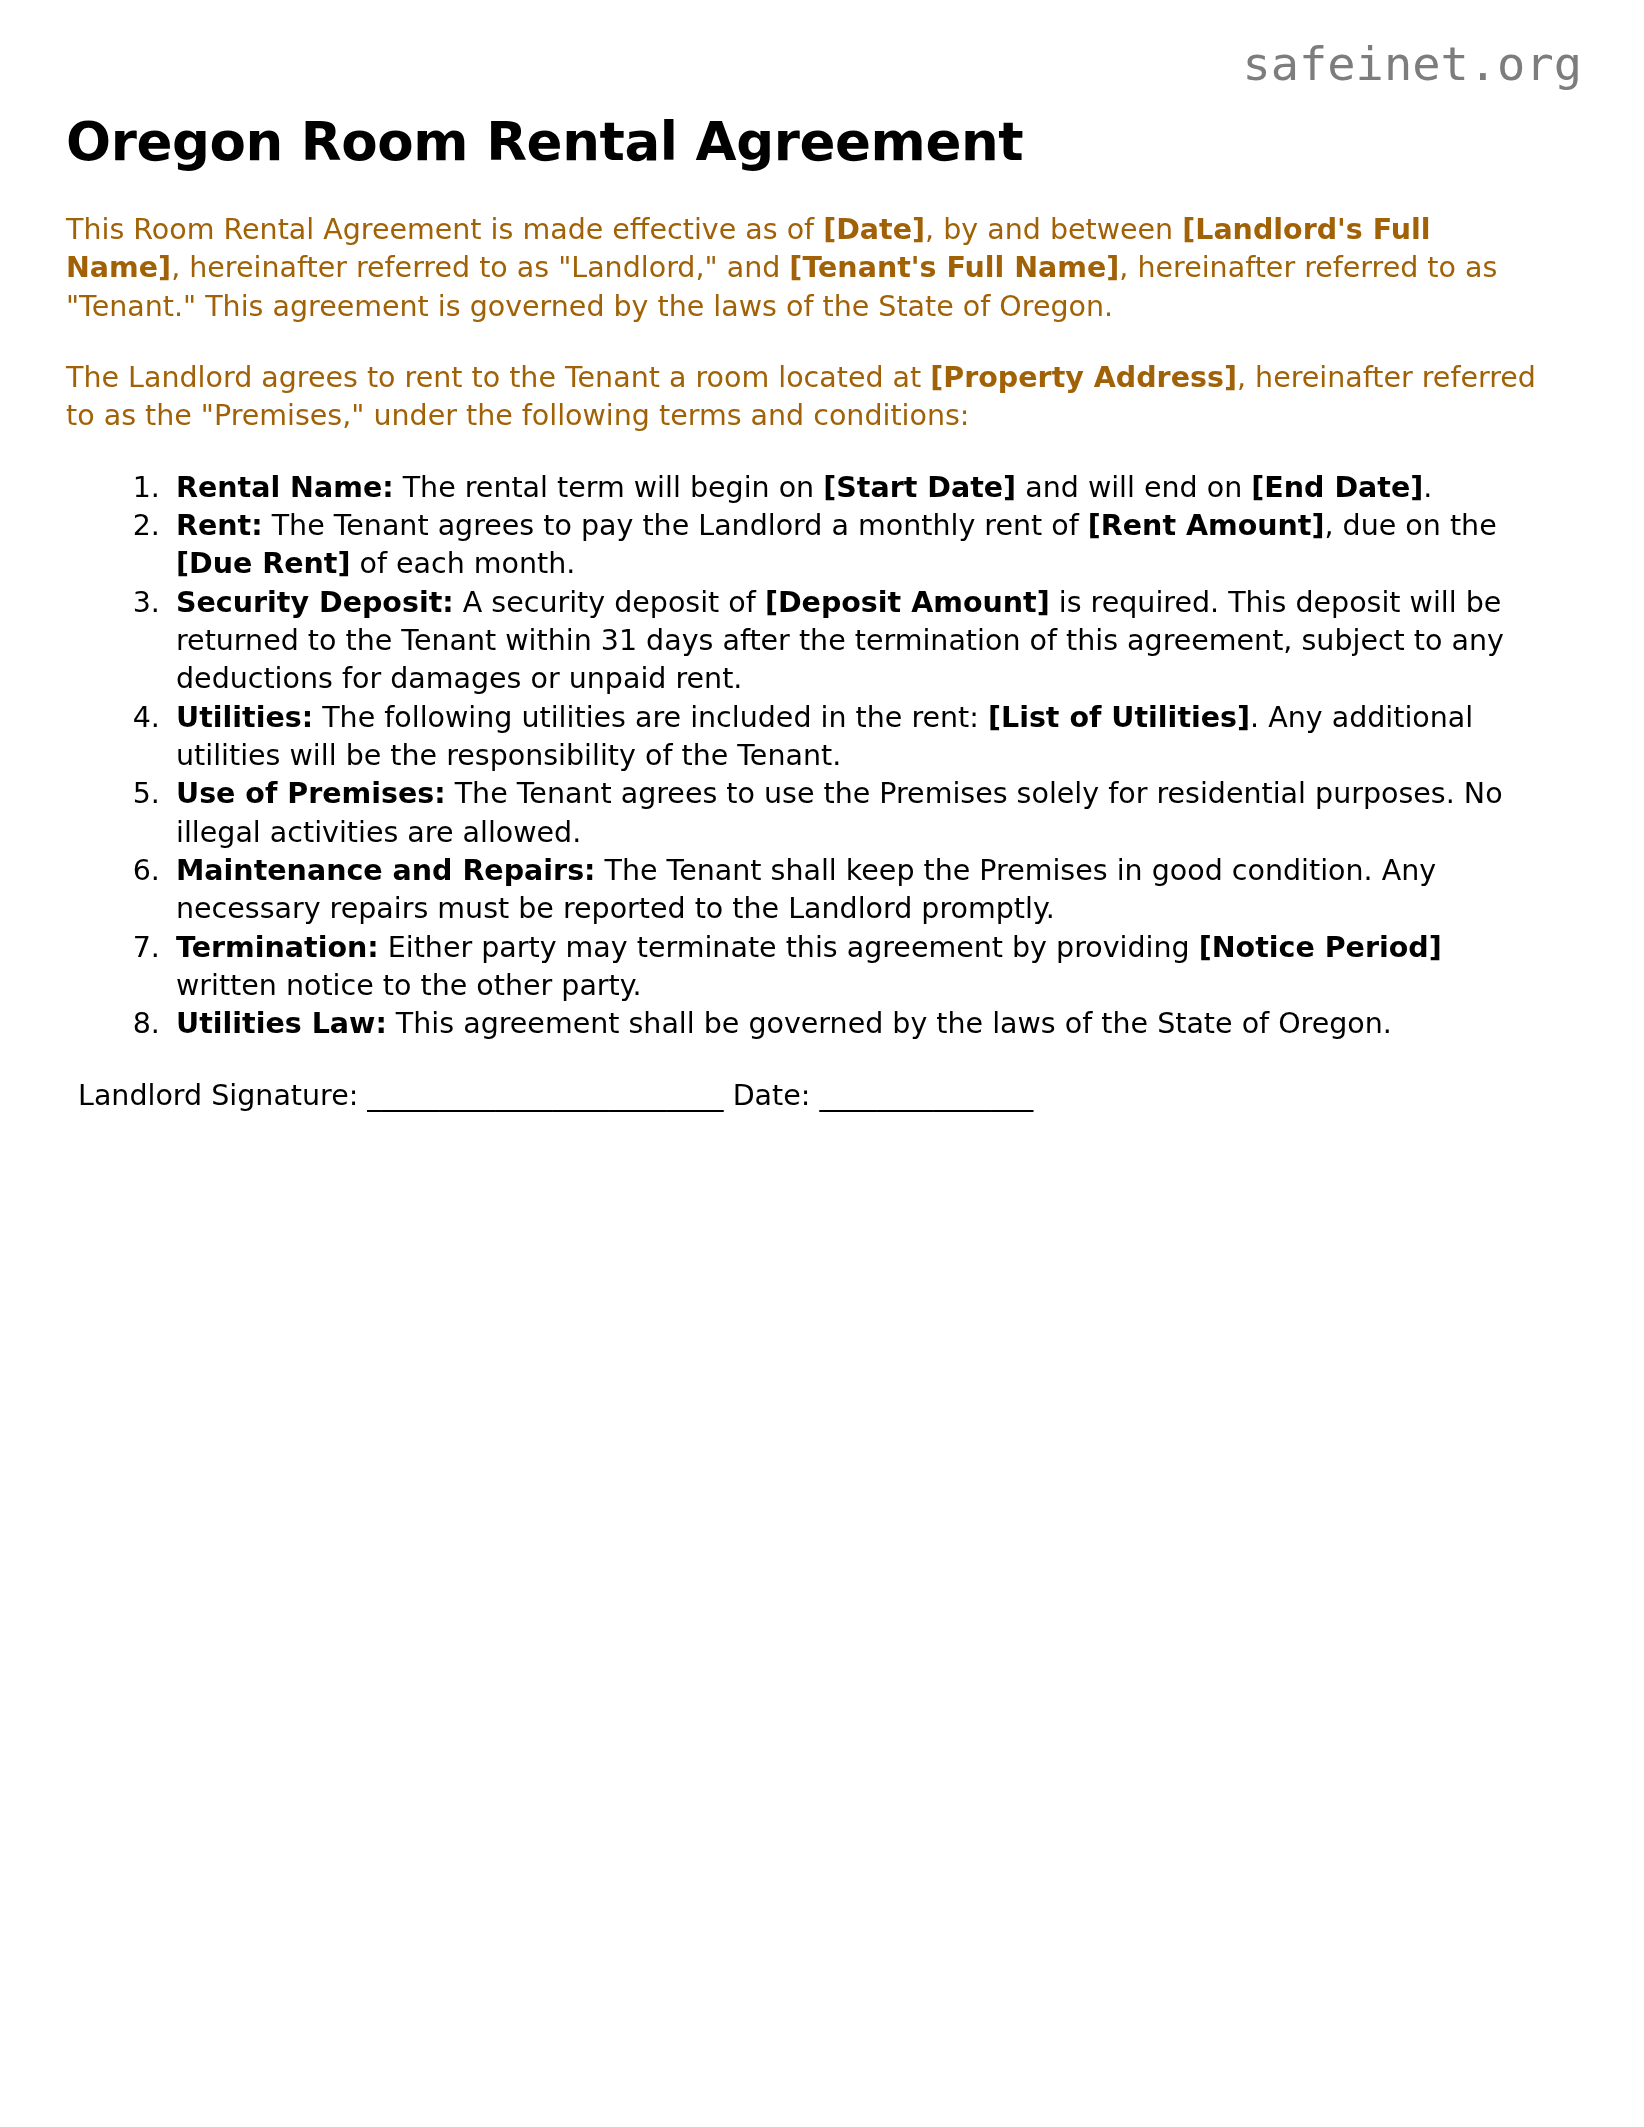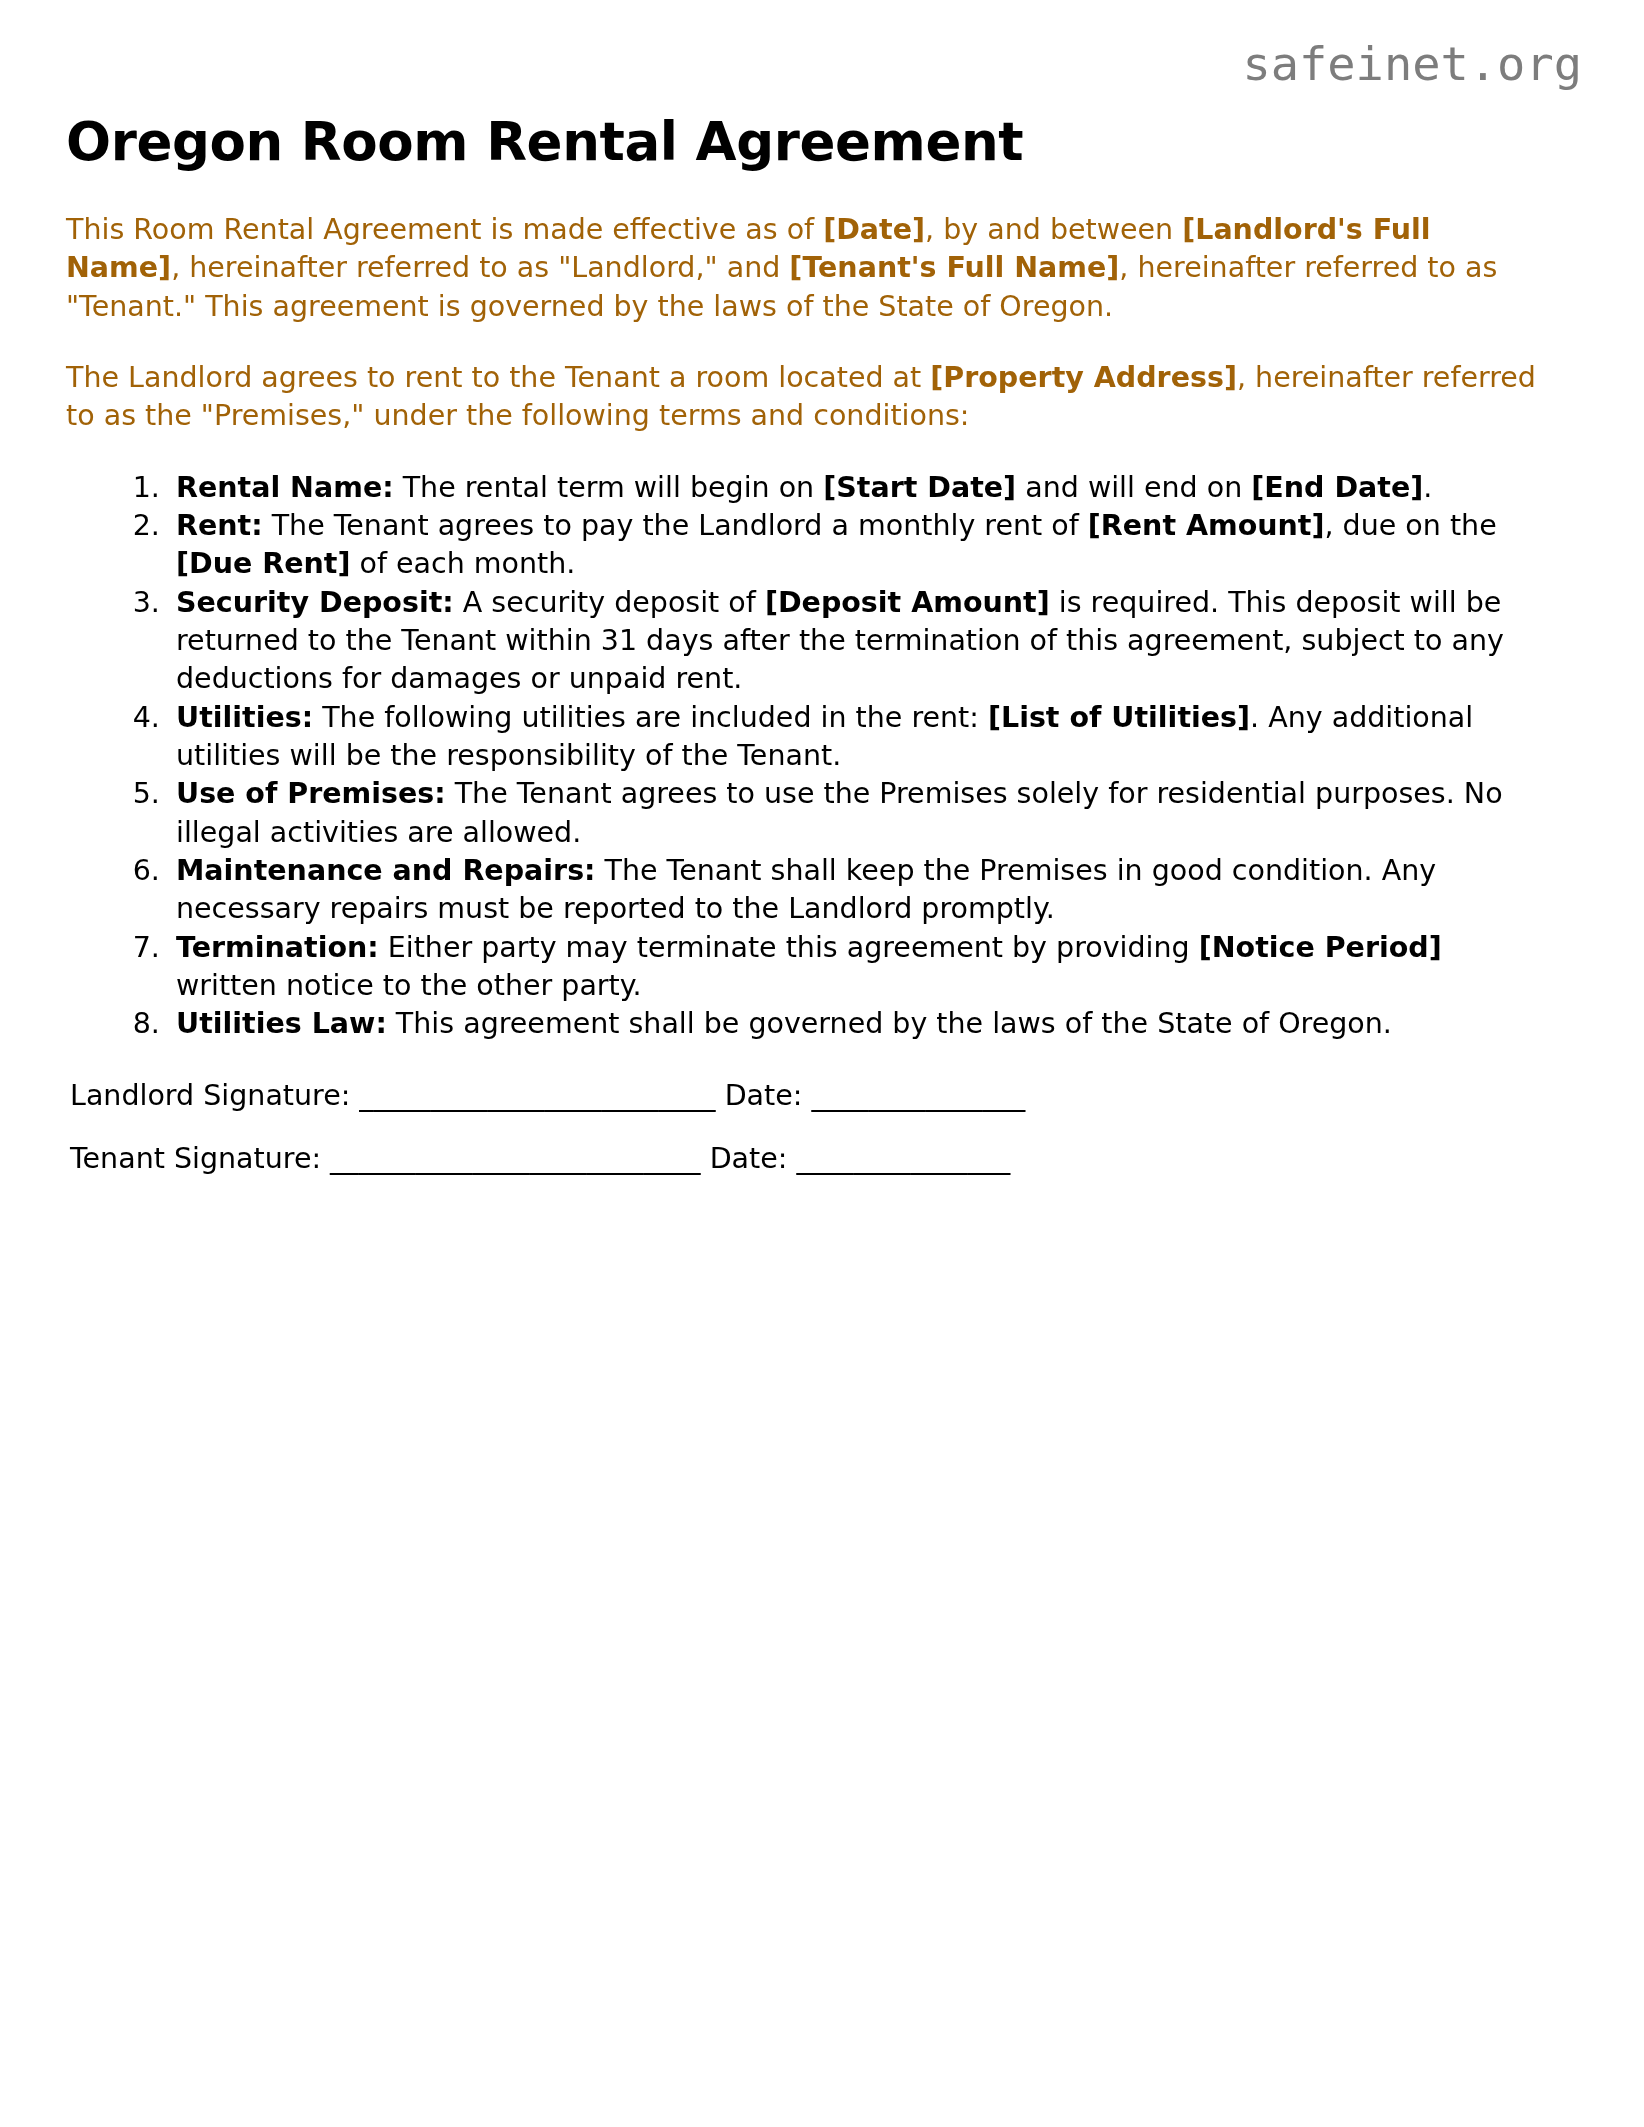--- a/index.html
+++ b/index.html
@@ -58,21 +58,21 @@
     padding-left: 103px;
     font-size: 28.5px;
     line-height: 1.345;
   }
   ol.terms > li {
     margin: 0 0 0 0;
     padding-left: 7px;
   }
   b, strong { font-weight: bold; }
   .sig-block {
-    margin: 4px;
+    margin: 12px;
   }
   p.sig-line {
     font-size: 28.5px;
     line-height: 1.345;
     margin: 0 0 25px 0;
     white-space: pre;
     color: #000;
   }
   p.sig-line.last { margin-bottom: 0; }
 </style>
@@ -98,17 +98,16 @@
       <li><b>Utilities:</b> The following utilities are included in the rent: <b>[List of Utilities]</b>. Any additional utilities will be the responsibility of the Tenant.</li>
       <li><b>Use of Premises:</b> The Tenant agrees to use the Premises solely for residential purposes. No illegal activities are allowed.</li>
       <li><b>Maintenance and Repairs:</b> The Tenant shall keep the Premises in good condition. Any necessary repairs must be reported to the Landlord promptly.</li>
       <li><b>Termination:</b> Either party may terminate this agreement by providing <b>[Notice Period]</b> written notice to the other party.</li>
       <li><b>Utilities Law:</b> This agreement shall be governed by the laws of the State of Oregon.</li>
     </ol>
 
 
     <div class="sig-block">
       <p class="sig-line">Landlord Signature: _________________________ Date: _______________</p>
-      <p class="sig-line last">Tenant Signature: __________________________ Date: _______________</p>
     </div>
 
   </div>
 </div>
 
 </body></html>

